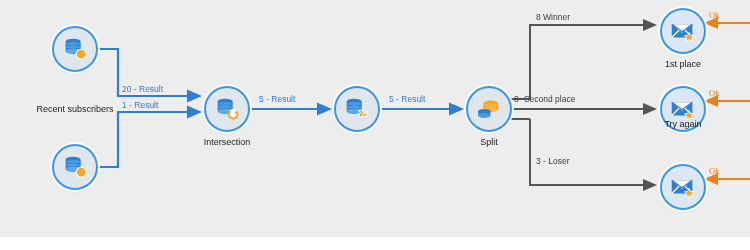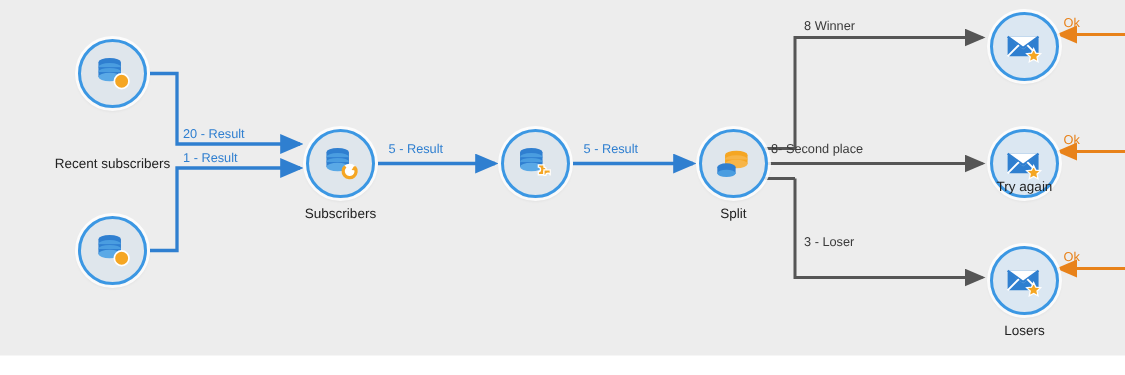--- a/index.html
+++ b/index.html
@@ -61,21 +61,21 @@
     white-space: pre-line;
   }
   .edge-label {
     position: absolute;
     font-size: 8.5px;
     line-height: 10px;
     white-space: nowrap;
   }
   .edge-label.blue { color: #2f7fd0; }
   .edge-label.dark { color: #3a3a3a; }
-  .edge-label.orange { color: #e8821a; }
+  .edge-label.orange { color: #e8821a; font-family: Liberation Serif, serif; }
 </style>
 </head>
 <body>
 
 <div id="canvas">
 
   <div id="board"></div>
 
   <svg id="edges" viewBox="0 0 750 250" width="750" height="250">
     <defs>
@@ -147,21 +147,21 @@
       <ellipse cx="14" cy="11.5" rx="8" ry="3" fill="#4a9de0"></ellipse>
       <rect x="6" y="11.5" width="16" height="3.5" fill="#2f7fd0"></rect>
       <ellipse cx="14" cy="15" rx="8" ry="3" fill="#4a9de0"></ellipse>
       <rect x="6" y="15" width="16" height="3.5" fill="#2f7fd0"></rect>
       <ellipse cx="14" cy="18.5" rx="8" ry="3" fill="#5aa9e6"></ellipse>
       <circle cx="22.5" cy="21.5" r="5.4" fill="#ffffff"></circle>
       <circle cx="22.5" cy="21.5" r="4.6" fill="none" stroke="#f5a623" stroke-width="2.3" stroke-dasharray="21 9" transform="rotate(-40 22.5 21.5)"></circle>
       <path d="M25.8 17.6 L27.6 21.0 L23.9 20.7 z" fill="#f5a623"></path>
     </svg>
   </div>
-  <div class="node-label" style="left:159px; top:137px; width:136px;">Subscribers</div>
+  <div class="node-label" style="left:159px; top:137px; width:136px;">Intersection</div>
 
   <div class="node" style="left:334px; top:86px;">
     <svg class="node-icon" viewBox="0 0 32 32">
       <ellipse cx="13" cy="8" rx="8" ry="3" fill="#2f7fd0"></ellipse>
       <rect x="5" y="8" width="16" height="3.5" fill="#2f7fd0"></rect>
       <ellipse cx="13" cy="11.5" rx="8" ry="3" fill="#4a9de0"></ellipse>
       <rect x="5" y="11.5" width="16" height="3.5" fill="#2f7fd0"></rect>
       <ellipse cx="13" cy="15" rx="8" ry="3" fill="#4a9de0"></ellipse>
       <rect x="5" y="15" width="16" height="3.5" fill="#2f7fd0"></rect>
       <ellipse cx="13" cy="18.5" rx="8" ry="3" fill="#5aa9e6"></ellipse>
@@ -186,20 +186,21 @@
 
   <div class="node mail" style="left:660px; top:8px;">
     <svg class="node-icon" viewBox="0 0 32 32">
       <rect x="4" y="9" width="22" height="14" rx="1.5" fill="#2f7fd0"></rect>
       <path d="M4 9 L15 18 L26 9 z" fill="#ffffff"></path>
       <path d="M4 9 L15 17 L26 9" fill="none" stroke="#2f7fd0" stroke-width="1.6"></path>
       <path d="M4 23 L12 15 M26 23 L18 15" stroke="#ffffff" stroke-width="1.4" fill="none"></path>
       <path d="M22.5 17.5 l1.5 3.2 3.5 0.4 -2.6 2.4 0.7 3.4 -3.1 -1.7 -3.1 1.7 0.7 -3.4 -2.6 -2.4 3.5 -0.4 z" fill="#f5a623" stroke="#ffffff" stroke-width="0.9"></path>
     </svg>
   </div>
+  <div class="node-label" style="left:615px; top:59px; width:136px;">1st place</div>
 
   <div class="node mail" style="left:660px; top:86px;">
     <svg class="node-icon" viewBox="0 0 32 32">
       <rect x="4" y="9" width="22" height="14" rx="1.5" fill="#2f7fd0"></rect>
       <path d="M4 9 L15 18 L26 9 z" fill="#ffffff"></path>
       <path d="M4 9 L15 17 L26 9" fill="none" stroke="#2f7fd0" stroke-width="1.6"></path>
       <path d="M4 23 L12 15 M26 23 L18 15" stroke="#ffffff" stroke-width="1.4" fill="none"></path>
       <path d="M22.5 17.5 l1.5 3.2 3.5 0.4 -2.6 2.4 0.7 3.4 -3.1 -1.7 -3.1 1.7 0.7 -3.4 -2.6 -2.4 3.5 -0.4 z" fill="#f5a623" stroke="#ffffff" stroke-width="0.9"></path>
     </svg>
   </div>
@@ -207,21 +208,20 @@
 
   <div class="node mail" style="left:660px; top:164px;">
     <svg class="node-icon" viewBox="0 0 32 32">
       <rect x="4" y="9" width="22" height="14" rx="1.5" fill="#2f7fd0"></rect>
       <path d="M4 9 L15 18 L26 9 z" fill="#ffffff"></path>
       <path d="M4 9 L15 17 L26 9" fill="none" stroke="#2f7fd0" stroke-width="1.6"></path>
       <path d="M4 23 L12 15 M26 23 L18 15" stroke="#ffffff" stroke-width="1.4" fill="none"></path>
       <path d="M22.5 17.5 l1.5 3.2 3.5 0.4 -2.6 2.4 0.7 3.4 -3.1 -1.7 -3.1 1.7 0.7 -3.4 -2.6 -2.4 3.5 -0.4 z" fill="#f5a623" stroke="#ffffff" stroke-width="0.9"></path>
     </svg>
   </div>
-  <div class="node-label" style="left:615px; top:215px; width:136px;">Losers</div>
 
   <div class="edge-label blue" style="left:122px; top:84px;">20 - Result</div>
   <div class="edge-label blue" style="left:122px; top:100px;">1 - Result</div>
   <div class="edge-label blue" style="left:259px; top:94px;">5 - Result</div>
   <div class="edge-label blue" style="left:389px; top:94px;">5 - Result</div>
   <div class="edge-label dark" style="left:536px; top:12px;">8 Winner</div>
   <div class="edge-label dark" style="left:514px; top:94px;">8- Second place</div>
   <div class="edge-label dark" style="left:536px; top:156px;">3 - Loser</div>
   <div class="edge-label orange" style="left:709px; top:10px;">Ok</div>
   <div class="edge-label orange" style="left:709px; top:88px;">Ok</div>

